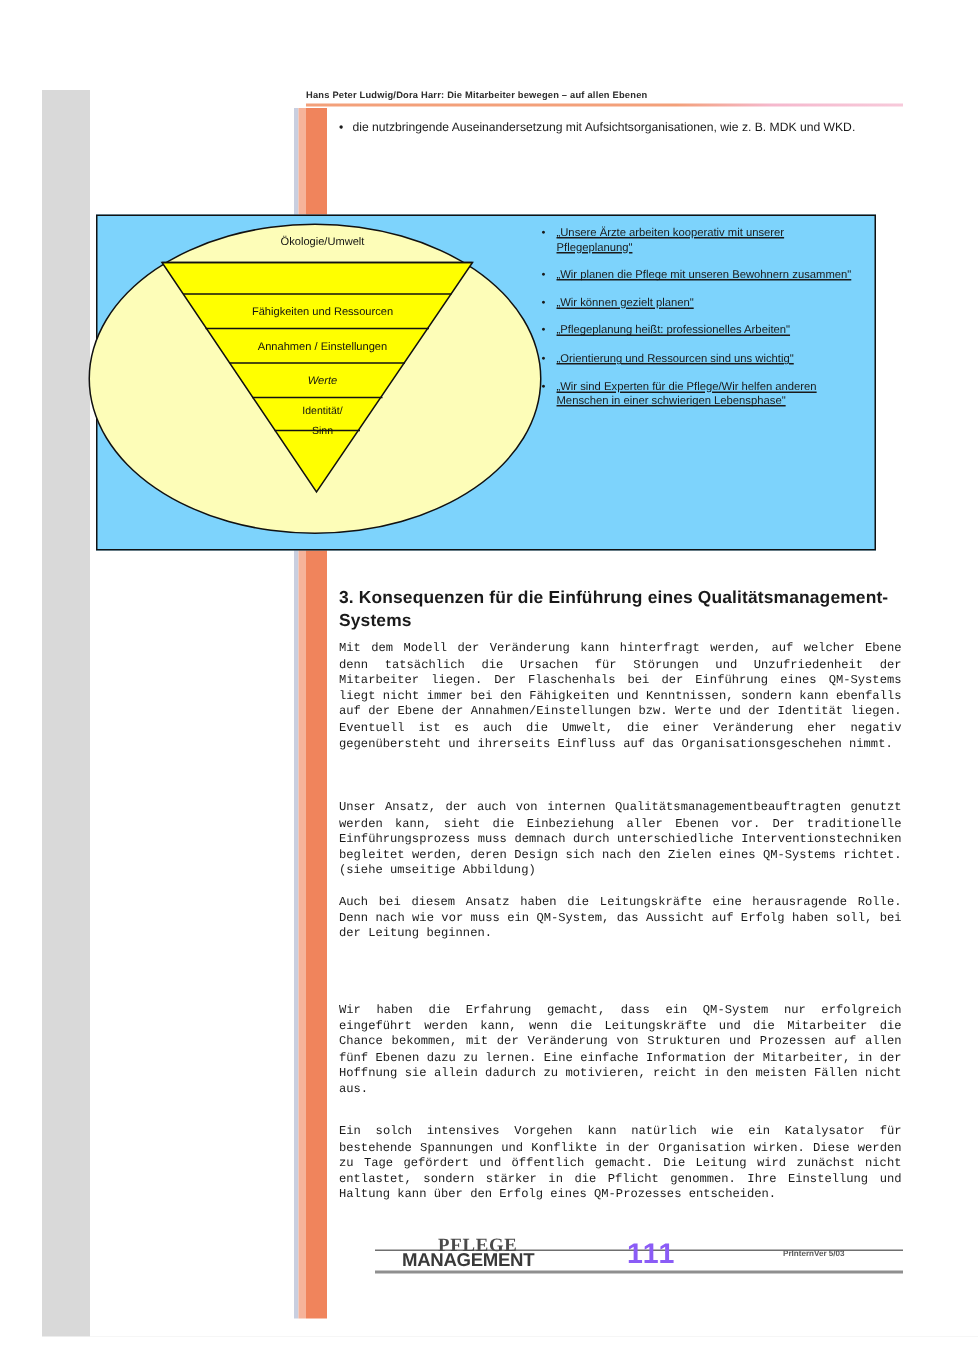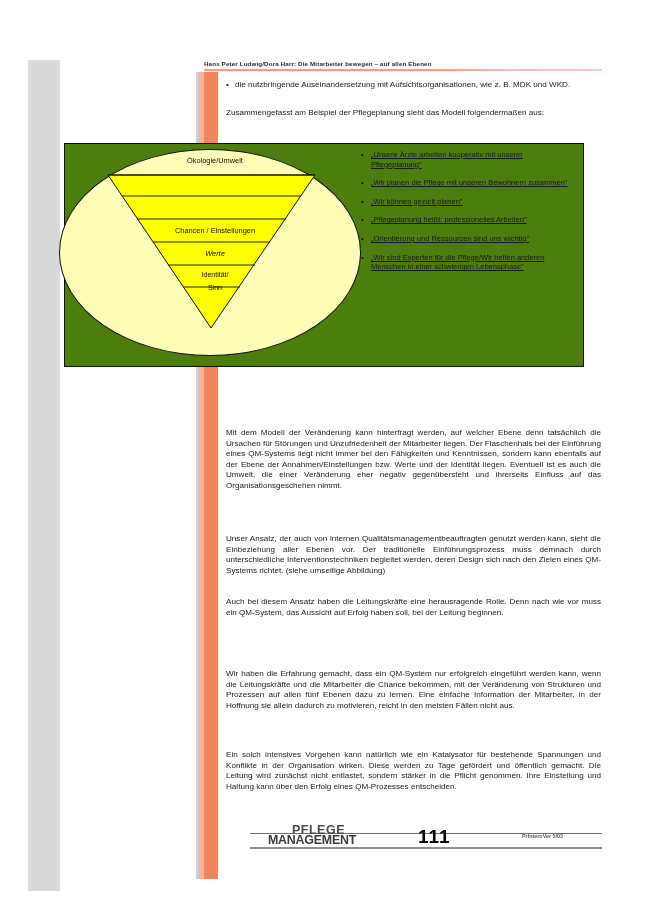--- a/index.html
+++ b/index.html
@@ -55,21 +55,21 @@
   .bullet-row{display:flex;font-size:8.1px;color:#1a1a1a;line-height:10.5px;}
   .bullet-dot{width:9px;flex:0 0 9px;text-align:left;}
   .bullet-text{flex:1;text-align:justify;}
   .lead-para{
     position:absolute;left:226px;top:108px;width:375px;
     font-size:8.1px;line-height:10.6px;color:#1a1a1a;text-align:justify;
   }
   
   .figure{
     position:absolute;left:64px;top:143px;width:518px;height:222px;
-    border:1.6px solid #111;background:#4d7c0f;
+    border:1.6px solid #111;background:#7dd3fc;
   }
   .fig-inner{position:absolute;left:0;top:0;width:100%;height:100%;}
   .ellipse{
     position:absolute;left:-6px;top:5px;width:300px;height:205px;
     border:1px solid #111;border-radius:50%;
     background:#fdfdb8;
   }
   .tri-wrap{position:absolute;left:0;top:0;width:300px;height:215px;}
   .tri-svg{position:absolute;left:0;top:0;}
   .lvl-label{
@@ -84,43 +84,43 @@
   .quote-dot{width:10px;flex:0 0 10px;}
   .quote-text{flex:1;text-decoration:underline;}
   
   .h2{
     position:absolute;left:226px;width:375px;
     font-size:11.6px;font-weight:bold;color:#1a1a1a;line-height:14.6px;
     letter-spacing:0.1px;
   }
   .body-para{
     position:absolute;left:226px;width:375px;
-    font-size:8.1px;line-height:10.6px;color:#1a1a1a;text-align:justify;
+    font-size:8.1px;line-height:10.6px;color:#1a1a1a;text-align:justify;font-family:Liberation Mono, monospace;
   }
   
   .footer{position:absolute;left:250px;top:824px;width:352px;height:34px;}
   .foot-rule-top{
     position:absolute;left:0;top:9px;width:352px;height:1.4px;background:#6f6f6f;
   }
   .foot-rule-bot{
     position:absolute;left:0;top:22.5px;width:352px;height:2.6px;background:#8f8f8f;
   }
   .foot-logo{
     position:absolute;left:18px;top:0px;width:135px;height:24px;
   }
   .foot-pflege{
-    position:absolute;left:24px;top:-1px;font-family:Liberation Sans, sans-serif;
+    position:absolute;left:24px;top:-1px;font-family:Liberation Serif, serif;
     font-size:12.5px;font-weight:bold;color:#4a4a4a;letter-spacing:0.5px;
   }
   .foot-mgmt{
     position:absolute;left:0px;top:9px;font-size:12.4px;font-weight:bold;
     color:#3a3a3a;letter-spacing:-0.2px;
   }
   .foot-page{
-    position:absolute;left:168px;top:2px;font-size:19px;font-weight:bold;color:#000000;
+    position:absolute;left:168px;top:2px;font-size:19px;font-weight:bold;color:#8b5cf6;
     letter-spacing:1px;
   }
   .foot-right{
     position:absolute;left:272px;top:9px;font-size:5.4px;font-weight:bold;color:#5a5a5a;
     white-space:nowrap;
   }
 </style>
 </head>
 <body>
 
@@ -137,40 +137,40 @@
   <div class="orange-bar2"></div>
   <div class="orange-bar"></div>
 
   <div class="top-bullets">
     <div class="bullet-row">
       <span class="bullet-dot">•</span>
       <span class="bullet-text">die nutzbringende Auseinandersetzung mit Aufsichtsorganisationen, wie z. B. MDK und WKD.</span>
     </div>
   </div>
 
-  <div class="lead-para">Zusammengefasst am Beispiel der Pflegeplanung sieht das Modell folgendermaßen aus:</div>
 
   <div class="figure">
     <div class="fig-inner">
 
       <div class="ellipse"></div>
 
       <div class="tri-wrap">
         <svg class="tri-svg" width="300" height="215" viewBox="0 0 300 215">
           <polygon points="43,31 250,31 146,184" fill="#ffff00" stroke="#111" stroke-width="1"></polygon>
           <line x1="43" y1="31" x2="250" y2="31" stroke="#111" stroke-width="1"></line>
           <line x1="57" y1="52" x2="236" y2="52" stroke="#111" stroke-width="0.9"></line>
           <line x1="72" y1="75" x2="221" y2="75" stroke="#111" stroke-width="0.9"></line>
           <line x1="88" y1="98" x2="205" y2="98" stroke="#111" stroke-width="0.9"></line>
           <line x1="103" y1="121" x2="190" y2="121" stroke="#111" stroke-width="0.9"></line>
           <line x1="118" y1="143" x2="175" y2="143" stroke="#111" stroke-width="0.9"></line>
         </svg>
 
         <div class="lvl-label" style="left:0;top:12px;width:300px;">Ökologie/Umwelt</div>
-        <div class="lvl-label" style="left:0;top:82px;width:300px;">Chancen / Einstellungen</div>
+        <div class="lvl-label" style="left:0;top:59px;width:300px;">Fähigkeiten und Ressourcen</div>
+        <div class="lvl-label" style="left:0;top:82px;width:300px;">Annahmen / Einstellungen</div>
         <div class="lvl-label" style="left:0;top:105px;width:300px;font-style:italic;">Werte</div>
         <div class="lvl-label" style="left:0;top:127px;width:300px;font-size:7px;">Identität/</div>
         <div class="lvl-label" style="left:0;top:140px;width:300px;font-size:7px;">Sinn</div>
       </div>
 
       <div class="quotes">
         <div class="quote-row">
           <span class="quote-dot">•</span>
           <span class="quote-text">„Unsere Ärzte arbeiten kooperativ mit unserer Pflegeplanung"</span>
         </div>
@@ -192,20 +192,21 @@
         </div>
         <div class="quote-row">
           <span class="quote-dot">•</span>
           <span class="quote-text">„Wir sind Experten für die Pflege/Wir helfen anderen Menschen in einer schwierigen Lebensphase"</span>
         </div>
       </div>
 
     </div>
   </div>
 
+  <div class="h2" style="top:392px;">3. Konsequenzen für die Einführung eines Qualitätsmanagement-Systems</div>
   <div class="body-para" style="top:428px;">Mit dem Modell der Veränderung kann hinterfragt werden, auf welcher Ebene denn tatsächlich die Ursachen für Störungen und Unzufriedenheit der Mitarbeiter liegen. Der Flaschenhals bei der Einführung eines QM-Systems liegt nicht immer bei den Fähigkeiten und Kenntnissen, sondern kann ebenfalls auf der Ebene der Annahmen/Einstellungen bzw. Werte und der Identität liegen. Eventuell ist es auch die Umwelt, die einer Veränderung eher negativ gegenübersteht und ihrerseits Einfluss auf das Organisationsgeschehen nimmt.</div>
   <div class="body-para" style="top:597px;">Auch bei diesem Ansatz haben die Leitungskräfte eine herausragende Rolle. Denn nach wie vor muss ein QM-System, das Aussicht auf Erfolg haben soll, bei der Leitung beginnen.</div>
   <div class="body-para" style="top:534px;">Unser Ansatz, der auch von internen Qualitätsmanagementbeauftragten genutzt werden kann, sieht die Einbeziehung aller Ebenen vor. Der traditionelle Einführungsprozess muss demnach durch unterschiedliche Interventionstechniken begleitet werden, deren Design sich nach den Zielen eines QM-Systems richtet. (siehe umseitige Abbildung)</div>
 
   <div class="body-para" style="top:669px;">Wir haben die Erfahrung gemacht, dass ein QM-System nur erfolgreich eingeführt werden kann, wenn die Leitungskräfte und die Mitarbeiter die Chance bekommen, mit der Veränderung von Strukturen und Prozessen auf allen fünf Ebenen dazu zu lernen. Eine einfache Information der Mitarbeiter, in der Hoffnung sie allein dadurch zu motivieren, reicht in den meisten Fällen nicht aus.</div>
   <div class="body-para" style="top:750px;">Ein solch intensives Vorgehen kann natürlich wie ein Katalysator für bestehende Spannungen und Konflikte in der Organisation wirken. Diese werden zu Tage gefördert und öffentlich gemacht. Die Leitung wird zunächst nicht entlastet, sondern stärker in die Pflicht genommen. Ihre Einstellung und Haltung kann über den Erfolg eines QM-Prozesses entscheiden.</div>
 
   <div class="footer">
     <div class="foot-rule-top"></div>
     <div class="foot-rule-bot"></div>

